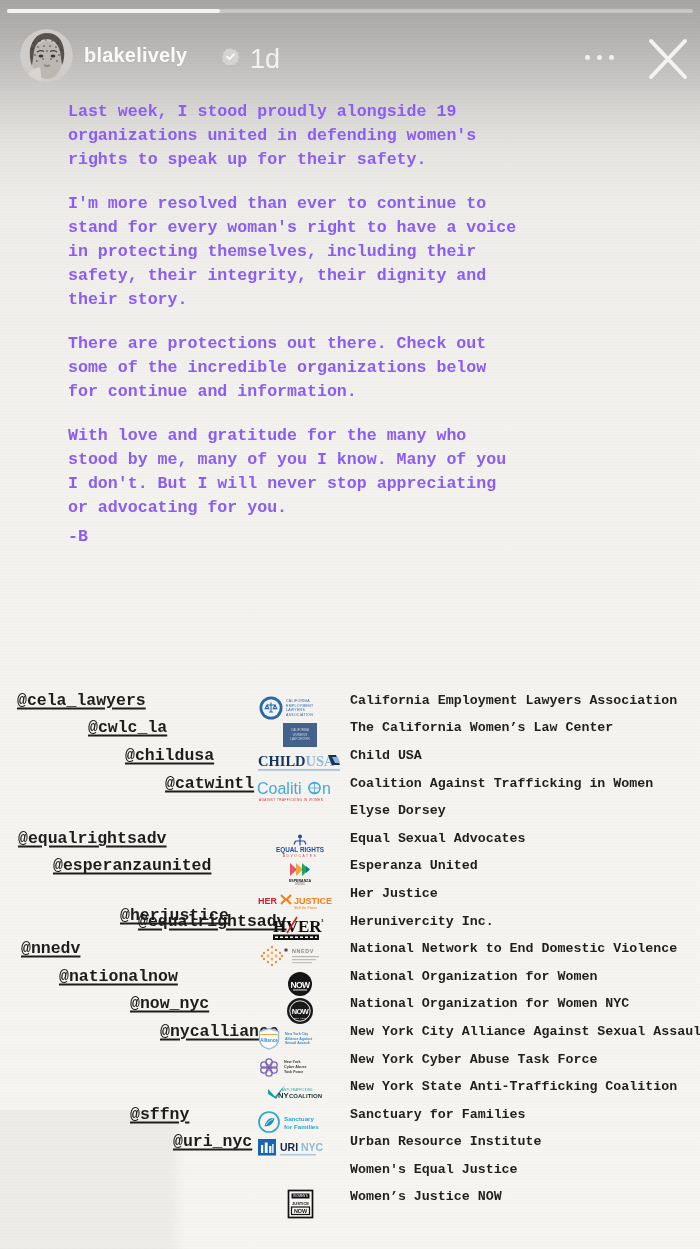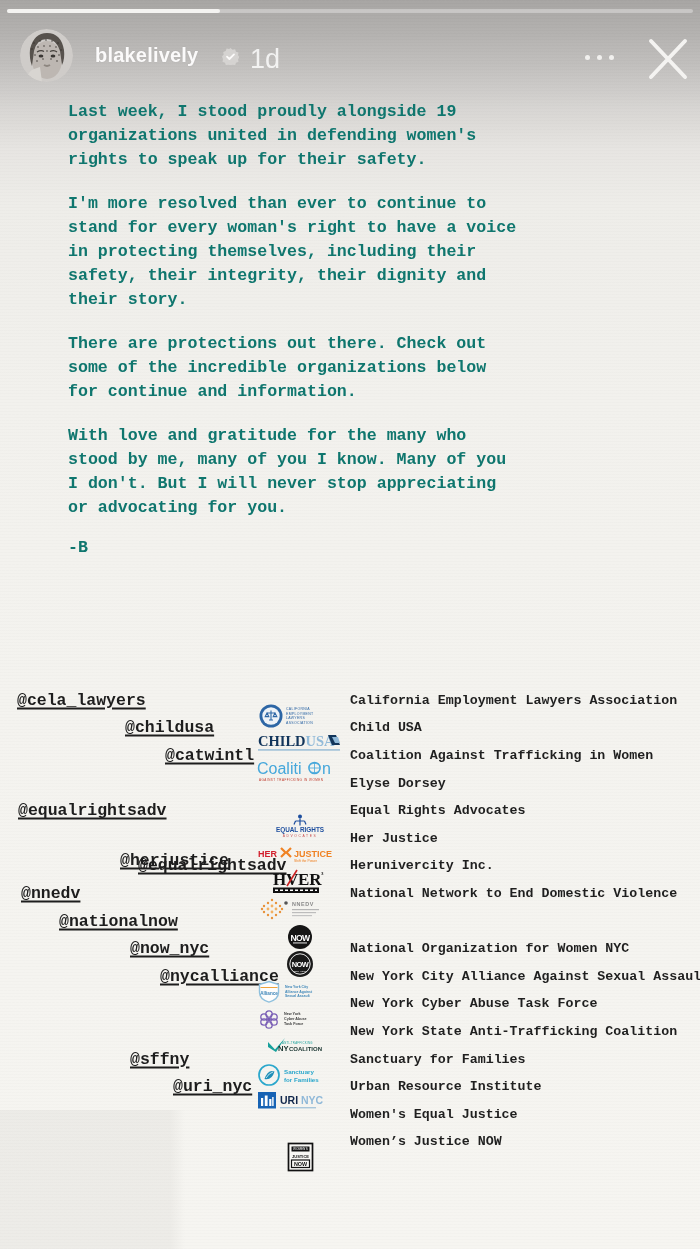--- a/index.html
+++ b/index.html
@@ -13,45 +13,45 @@
   .texture{position:absolute;inset:0;pointer-events:none;
     background:repeating-linear-gradient(to bottom,rgba(0,0,0,0.012) 0 1px,rgba(255,255,255,0.012) 1px 3px);}
   .paper-shade{position:absolute;left:0;top:1110px;width:185px;height:139px;pointer-events:none;
     background:linear-gradient(to right,rgba(120,116,112,0.07) 0 92%,rgba(120,116,112,0) 100%);}
 
   
   .progress-track{position:absolute;left:7px;top:9px;width:686px;height:4px;border-radius:2px;
     background:rgba(255,255,255,0.35);}
   .progress-fill{height:100%;border-radius:2px;background:#f4f3f1;}
   .avatar{position:absolute;left:20px;top:29px;width:53px;height:53px;border-radius:50%;overflow:hidden;}
-  .username{position:absolute;left:95px;top:44px;font-size:20px;font-weight:700;color:#fbfafa;
+  .username{position:absolute;left:84px;top:44px;font-size:20px;font-weight:700;color:#fbfafa;
     letter-spacing:0.2px;text-shadow:0 0 2px rgba(0,0,0,0.08);}
   .badge{position:absolute;left:222px;top:48px;width:17px;height:17px;}
   .time{position:absolute;left:250px;top:44px;font-size:27px;color:rgba(255,255,255,0.8);}
   .menu-btn{position:absolute;left:578px;top:46px;width:42px;height:22px;display:flex;
     align-items:center;justify-content:center;gap:7px;cursor:pointer;}
   .menu-btn i{width:5px;height:5px;border-radius:50%;background:#f1f0ee;}
   .close-btn{position:absolute;left:646px;top:37px;width:44px;height:44px;cursor:pointer;}
 
   
   .story-text{position:absolute;left:68px;top:100px;width:452px;
     font-family:"Liberation Mono",monospace;font-weight:700;
-    font-size:16.6px;line-height:24px;color:#0f766e;}
+    font-size:16.6px;line-height:24px;color:#8b5cf6;}
   .story-text p{margin:0 0 20px 0;}
-  .story-text p.last{margin-bottom:16px;}
+  .story-text p.last{margin-bottom:5px;}
   .signature{margin:0;}
 
   
   .orgs{position:absolute;left:0;top:686px;width:568px;}
   .org-row{position:relative;height:27.6px;}
   .org-handle{position:absolute;top:50%;transform:translateY(-50%);
     font-family:"Liberation Mono",monospace;font-weight:700;font-size:16.5px;color:#1d1d1d;
     text-decoration:underline;text-decoration-thickness:2px;text-underline-offset:3px;
     white-space:nowrap;cursor:pointer;}
-  .org-logo{position:absolute;left:256px;top:16px;width:88px;height:100%;
+  .org-logo{position:absolute;left:256px;top:8px;width:88px;height:100%;
     display:flex;align-items:center;justify-content:center;}
   .org-name{position:absolute;left:350px;top:50%;transform:translateY(-50%);
     font-family:"Liberation Mono",monospace;font-weight:700;font-size:13.3px;color:#1f1f1f;
     white-space:nowrap;}
 </style>
 </head>
 <body>
 
 <div class="texture"></div>
 <div class="paper-shade"></div>
@@ -143,20 +143,34 @@
       <text x="28" y="7">CALIFORNIA</text>
             <text x="28" y="11.6">EMPLOYMENT</text>
       <text x="28" y="16.2">LAWYERS</text>
             <text x="28" y="20.8">ASSOCIATION</text>
           </g>
         </svg>
       </div>
       <span class="org-name">California Employment Lawyers Association</span>
     </div>
     <div class="org-row">
+      <span class="org-handle" style="left: 88px;">@cwlc_la</span>
+      <div class="org-logo">
+        <svg width="36" height="26" viewBox="0 0 36 26">
+    <rect x="1" y="1" width="34" height="24" fill="#44618c"></rect>
+    <g font-family="Liberation Sans,sans-serif" fill="#ccd6e4" font-size="3" text-anchor="middle">
+      <text x="18" y="9">CALIFORNIA</text>
+            <text x="18" y="13.5">WOMEN'S</text>
+            <text x="18" y="18">LAW CENTER</text>
+          </g>
+        </svg>
+      </div>
+      <span class="org-name">The California Women’s Law Center</span>
+    </div>
+    <div class="org-row">
       <span class="org-handle" style="left: 125px;">@childusa</span>
       <div class="org-logo">
         <svg width="88" height="24" viewBox="0 0 88 24">
     <text x="2" y="15" font-family="Liberation Serif,serif" font-weight="bold" font-size="14.5" fill="#12355b">CHILD<tspan fill="#93bbd9">USA</tspan></text>
     <polygon points="72,4 80,4 84,14 76,14" fill="#12355b"></polygon>
           <polygon points="76,6 82,6 84,12 79,12" fill="#8fb8d8"></polygon>
     <rect x="2" y="18" width="82" height="1.8" fill="#a9c6da"></rect>
         </svg>
       </div>
       <span class="org-name">Child USA</span>
@@ -184,21 +198,37 @@
       <div class="org-logo">
         <svg width="66" height="26" viewBox="0 0 66 26">
     <circle cx="33" cy="3.4" r="2" fill="#1d4e9e"></circle>
     <path d="M33 5.5v7 M28.5 8h9 M28.5 8l-1.5 3.5 M37.5 8l1.5 3.5" stroke="#1d4e9e" stroke-width="1.2" fill="none"></path>
     <g font-family="Liberation Sans,sans-serif" text-anchor="middle">
             <text x="33" y="19" font-size="6.4" font-weight="bold" fill="#1d4e9e">EQUAL RIGHTS</text>
     <text x="33" y="24" font-size="3.3" letter-spacing="1.6" fill="#c84b4b">ADVOCATES</text>
           </g>
         </svg>
       </div>
-      <span class="org-name">Equal Rights Advocates</span>
+      <span class="org-name">Equal Sexual Advocates</span>
+    </div>
+    <div class="org-row">
+      <span class="org-handle" style="left: 53px;">@esperanzaunited</span>
+      <div class="org-logo">
+        <svg width="46" height="26" viewBox="0 0 46 26">
+    <polygon points="13,3 20,9.5 13,16" fill="#e5566d"></polygon>
+          <polygon points="19,3 26,9.5 19,16" fill="#f2a33c"></polygon>
+    <polygon points="25,3 32,9.5 25,16" fill="#23a455"></polygon>
+          <polygon points="29,6 33,9.5 29,13" fill="#00838f"></polygon>
+    <g font-family="Liberation Sans,sans-serif" text-anchor="middle">
+            <text x="23" y="21.5" font-size="3.6" font-weight="bold" fill="#1d1d1d">ESPERANZA</text>
+    <text x="23" y="25" font-size="2.8" fill="#6b6b6b">UNITED</text>
+          </g>
+        </svg>
+      </div>
+      <span class="org-name">Esperanza United</span>
     </div>
     <div class="org-row">
       <span class="org-handle" style="left: 120px; margin-top: 22px;">@herjustice</span>
       <div class="org-logo">
         <svg width="88" height="22" viewBox="0 0 88 22">
     <g font-family="Liberation Sans,sans-serif">
             <text x="2" y="13.5" font-size="9" font-weight="bold" fill="#d21f2c">HER</text>
     <path d="M25 5l4.5 4.5L25 14 M35 5l-4.5 4.5L35 14" stroke="#f08223" stroke-width="2.2" fill="none"></path>
     <text x="38" y="13.5" font-size="9" font-weight="bold" fill="#f08223">JUSTICE</text>
     <text x="38" y="19" font-size="3.4" fill="#f08223">Shift the Power</text>
@@ -269,20 +299,21 @@
     </div>
     <div class="org-row">
       <span class="org-handle" style="left: 59px;">@nationalnow</span>
       <div class="org-logo">
         <svg width="26" height="26" viewBox="0 0 26 26">
     <circle cx="13" cy="13" r="12" fill="#151515"></circle>
     <text x="13" y="16.5" text-anchor="middle" font-family="Liberation Sans,sans-serif" font-size="8.6" font-weight="bold" fill="#fff" letter-spacing="-0.6">NOW</text>
     <rect x="6" y="18.5" width="14" height="0.9" fill="#fff"></rect>
         </svg>
       </div>
+      <span class="org-name">National Organization for Women</span>
     </div>
     <div class="org-row">
       <span class="org-handle" style="left: 130px;">@now_nyc</span>
       <div class="org-logo">
         <svg width="28" height="28" viewBox="0 0 28 28">
     <circle cx="14" cy="14" r="13" fill="#1a1a1a"></circle>
           <circle cx="14" cy="14" r="10.2" fill="none" stroke="#fff" stroke-width="0.9"></circle>
     <text x="14" y="17.2" text-anchor="middle" font-family="Liberation Sans,sans-serif" font-size="7.4" font-weight="bold" fill="#fff" letter-spacing="-0.5">NOW</text>
     <text x="14" y="22" text-anchor="middle" font-family="Liberation Sans,sans-serif" font-size="2.4" fill="#fff">NEW YORK</text>
         </svg>

